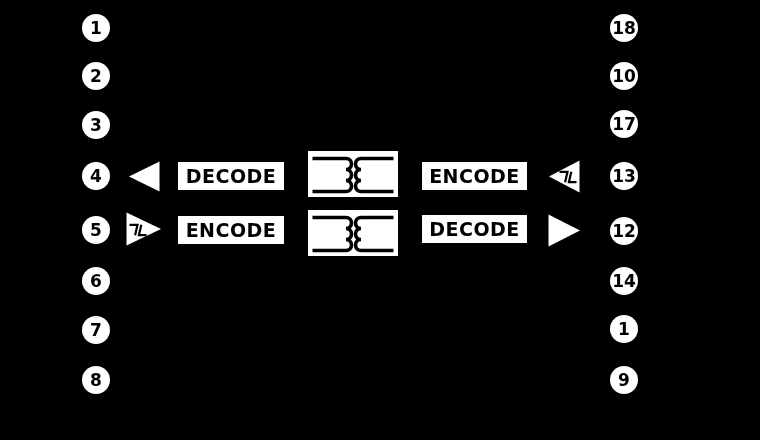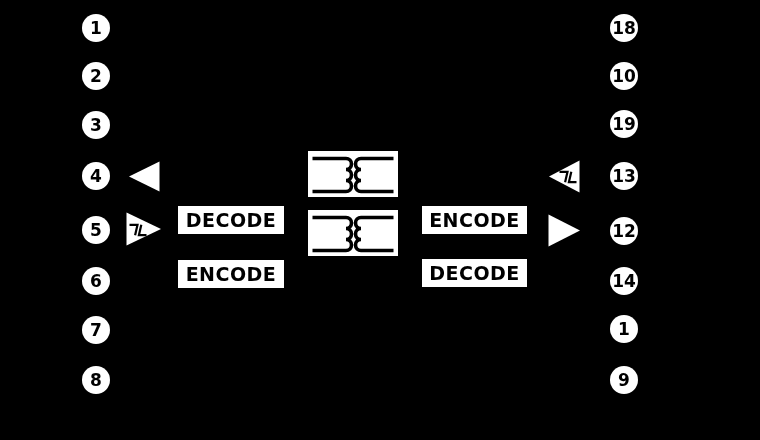--- a/index.html
+++ b/index.html
@@ -9,21 +9,20 @@
   }
   .pin{
     position:absolute;width:28px;height:28px;border-radius:50%;
     background:#fff;color:#000;font-weight:bold;font-size:17px;
     display:flex;align-items:center;justify-content:center;line-height:1;
   }
   .labelbox{
     position:absolute;background:#fff;color:#000;font-weight:bold;font-size:19px;
     display:flex;align-items:center;justify-content:center;letter-spacing:0.5px;
     line-height:1;
-    margin-top:44px;
   }
   .lb-row1-left  {left:178px;top:162px;width:106px;height:28px;}
   .lb-row2-left  {left:178px;top:216px;width:106px;height:28px;}
   .lb-row1-right {left:422px;top:162px;width:105px;height:28px;}
   .lb-row2-right {left:422px;top:215px;width:105px;height:28px;}
   .xfmr1{position:absolute;left:308px;top:151px;}
   .xfmr2{position:absolute;left:308px;top:210px;}
   .tri{position:absolute;}
   .tri-out-left {left:128px;top:161px;}
   .tri-in-left  {left:548px;top:160px;}
@@ -39,21 +38,21 @@
   <div class="pin" style="left:82px;top:62px">2</div>
   <div class="pin" style="left:82px;top:111px">3</div>
   <div class="pin" style="left:82px;top:162px">4</div>
   <div class="pin" style="left:82px;top:216px">5</div>
   <div class="pin" style="left:82px;top:267px">6</div>
   <div class="pin" style="left:82px;top:316px">7</div>
   <div class="pin" style="left:82px;top:366px">8</div>
 
   <div class="pin" style="left:610px;top:14px">18</div>
   <div class="pin" style="left:610px;top:62px">10</div>
-  <div class="pin" style="left:610px;top:110px">19</div>
+  <div class="pin" style="left:610px;top:110px">17</div>
   <div class="pin" style="left:610px;top:162px">13</div>
   <div class="pin" style="left:610px;top:217px">12</div>
   <div class="pin" style="left:610px;top:267px">14</div>
   <div class="pin" style="left:610px;top:315px">1</div>
   <div class="pin" style="left:610px;top:366px">9</div>
 
   <svg class="tri tri-out-left" width="32" height="31">
     <polygon points="31.5,0.5 31.5,30.5 1,15.5" fill="#fff"></polygon>
   </svg>
 

